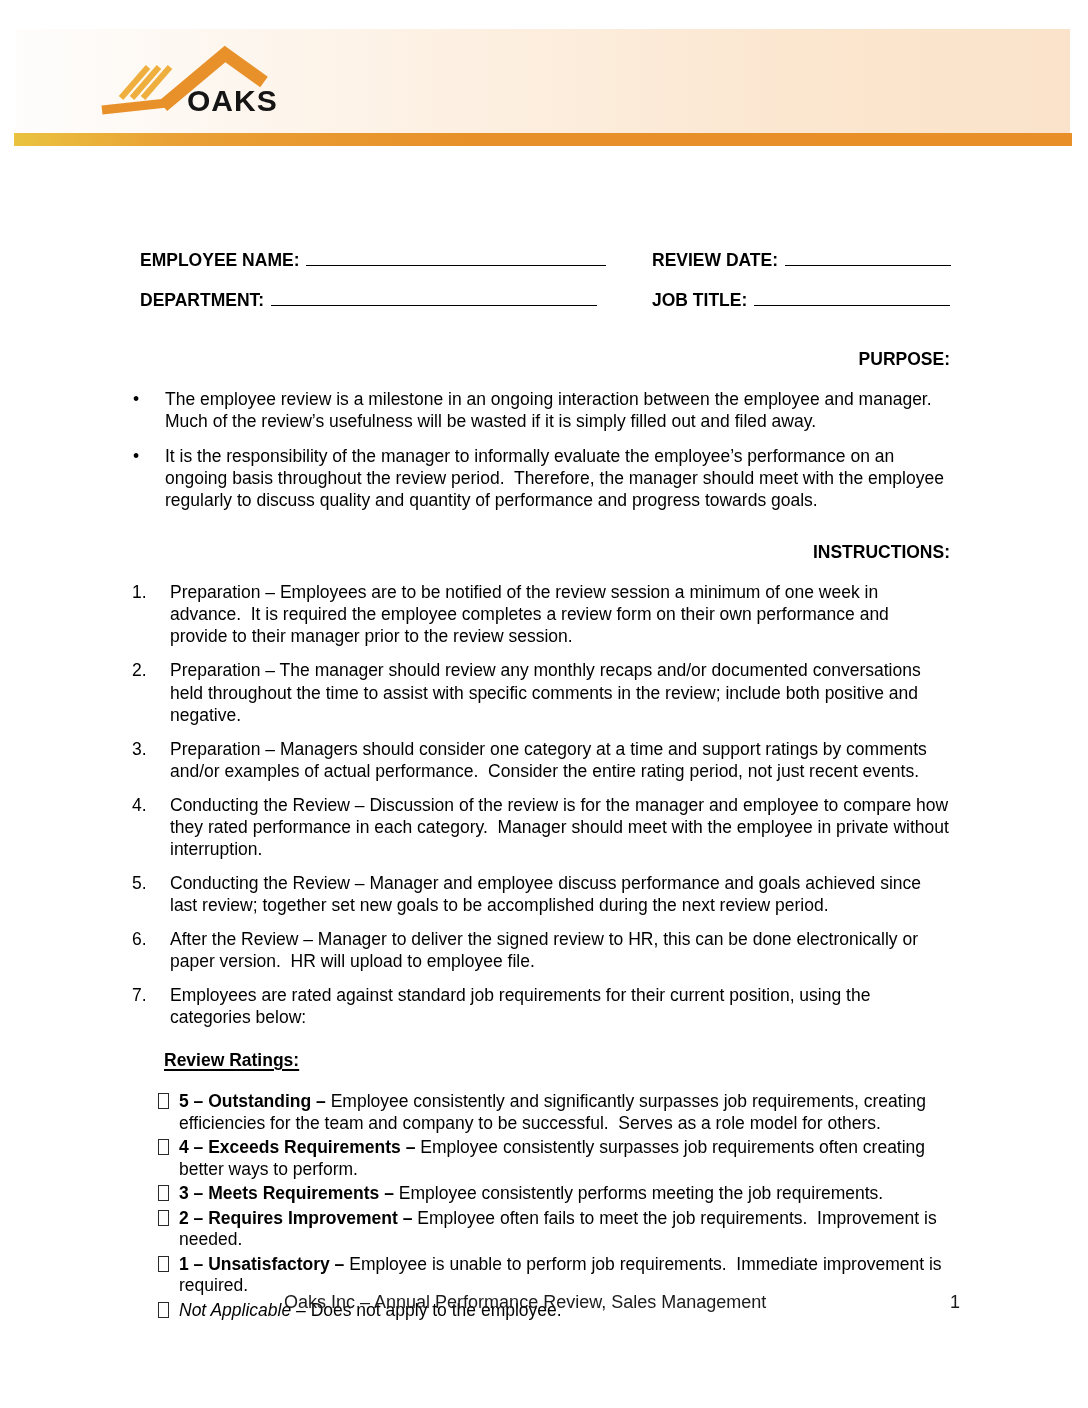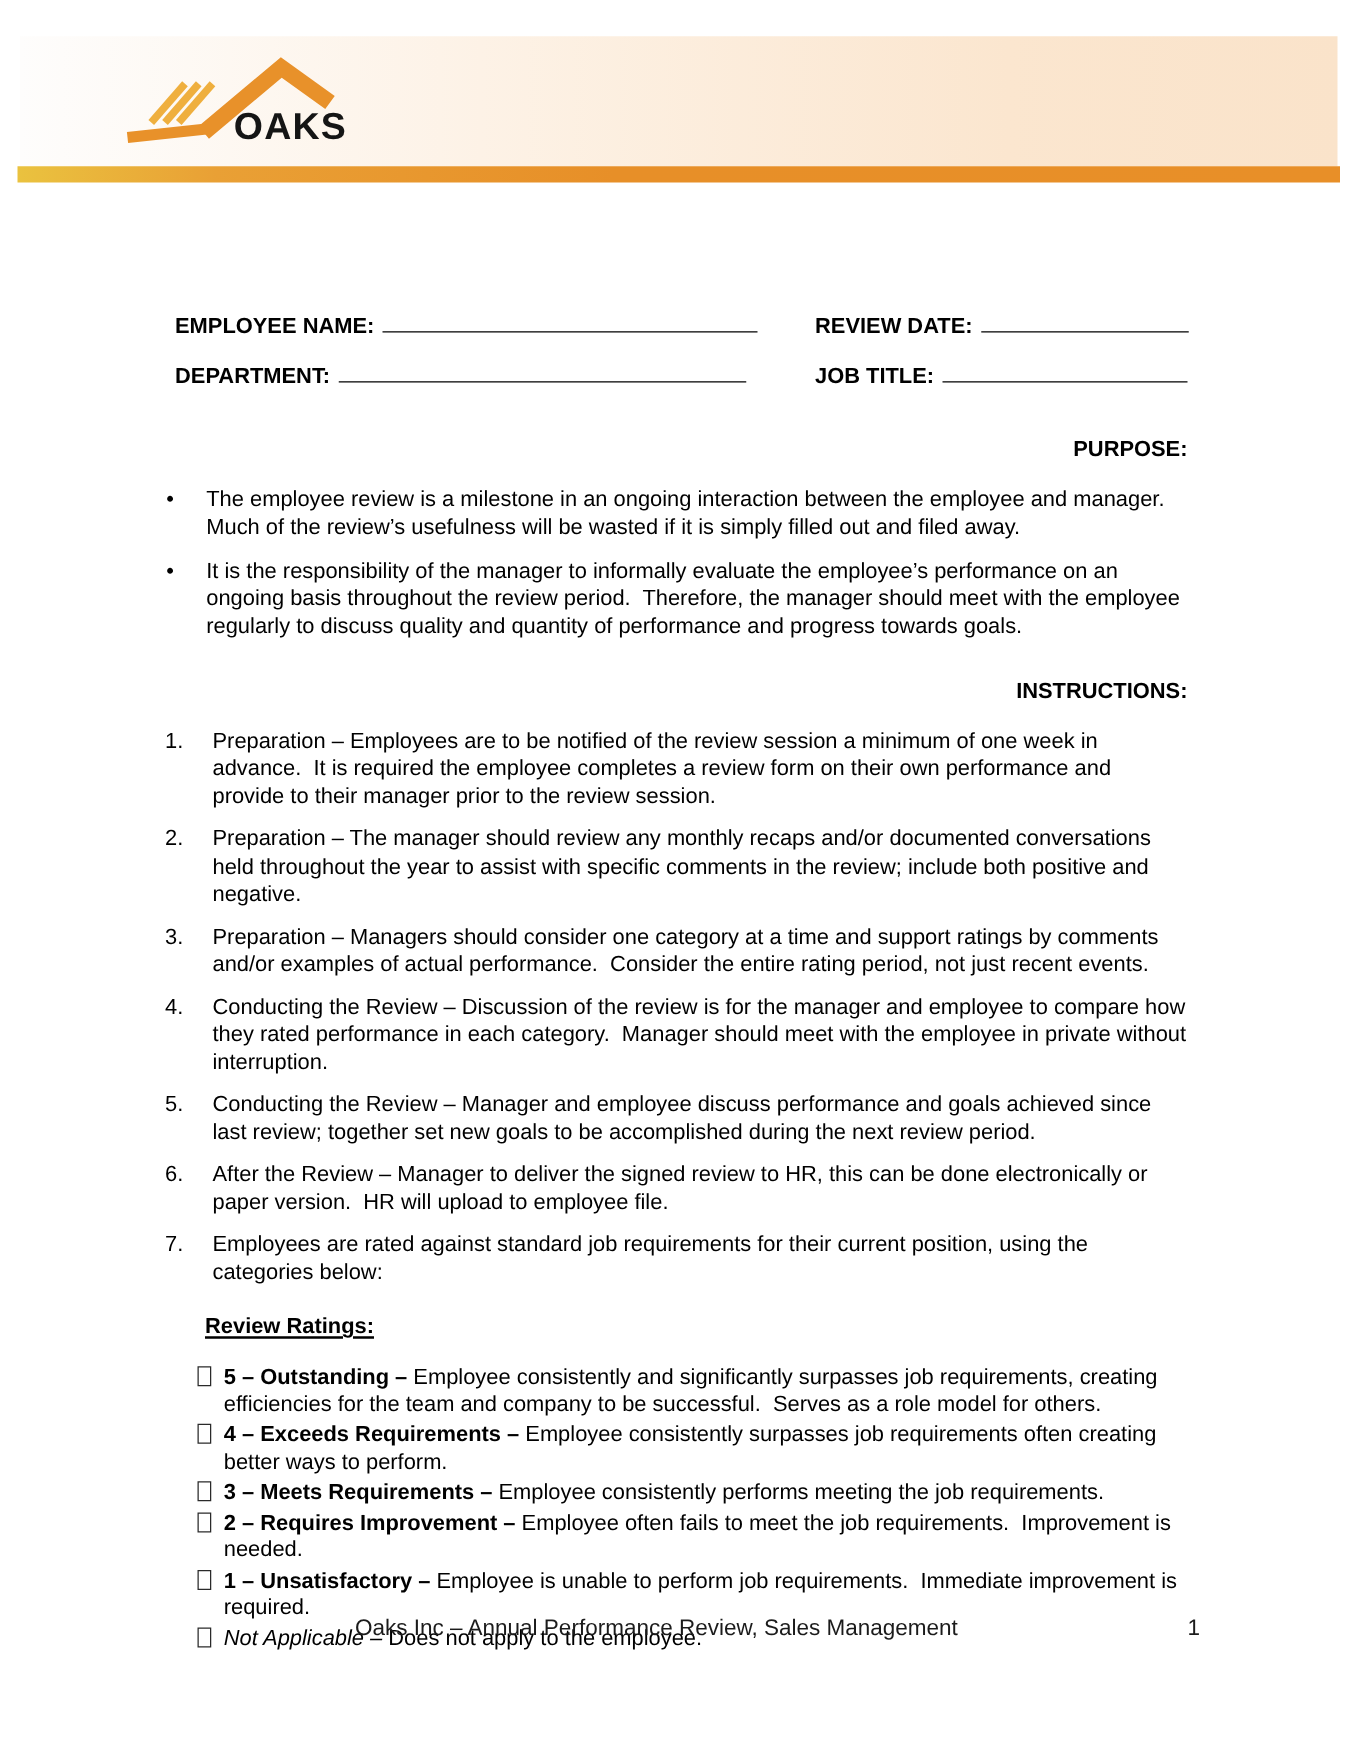--- a/index.html
+++ b/index.html
@@ -129,21 +129,21 @@
 
     <h2 class="sect-heading gap-lg">INSTRUCTIONS:</h2>
 
     <div class="nlist">
       <div class="nitem">
         <span class="num-marker">1.</span>
         <p>Preparation – Employees are to be notified of the review session a minimum of one week in advance.  It is required the employee completes a review form on their own performance and provide to their manager prior to the review session.</p>
       </div>
       <div class="nitem">
         <span class="num-marker">2.</span>
-        <p>Preparation – The manager should review any monthly recaps and/or documented conversations held throughout the year to assist with specific comments in the review; include both positive and negative.</p>
+        <p>Preparation – The manager should review any monthly recaps and/or documented conversations held throughout the time to assist with specific comments in the review; include both positive and negative.</p>
       </div>
       <div class="nitem">
         <span class="num-marker">3.</span>
         <p>Preparation – Managers should consider one category at a time and support ratings by comments and/or examples of actual performance.  Consider the entire rating period, not just recent events.</p>
       </div>
       <div class="nitem">
         <span class="num-marker">4.</span>
         <p>Conducting the Review – Discussion of the review is for the manager and employee to compare how they rated performance in each category.  Manager should meet with the employee in private without interruption.</p>
       </div>
       <div class="nitem">

